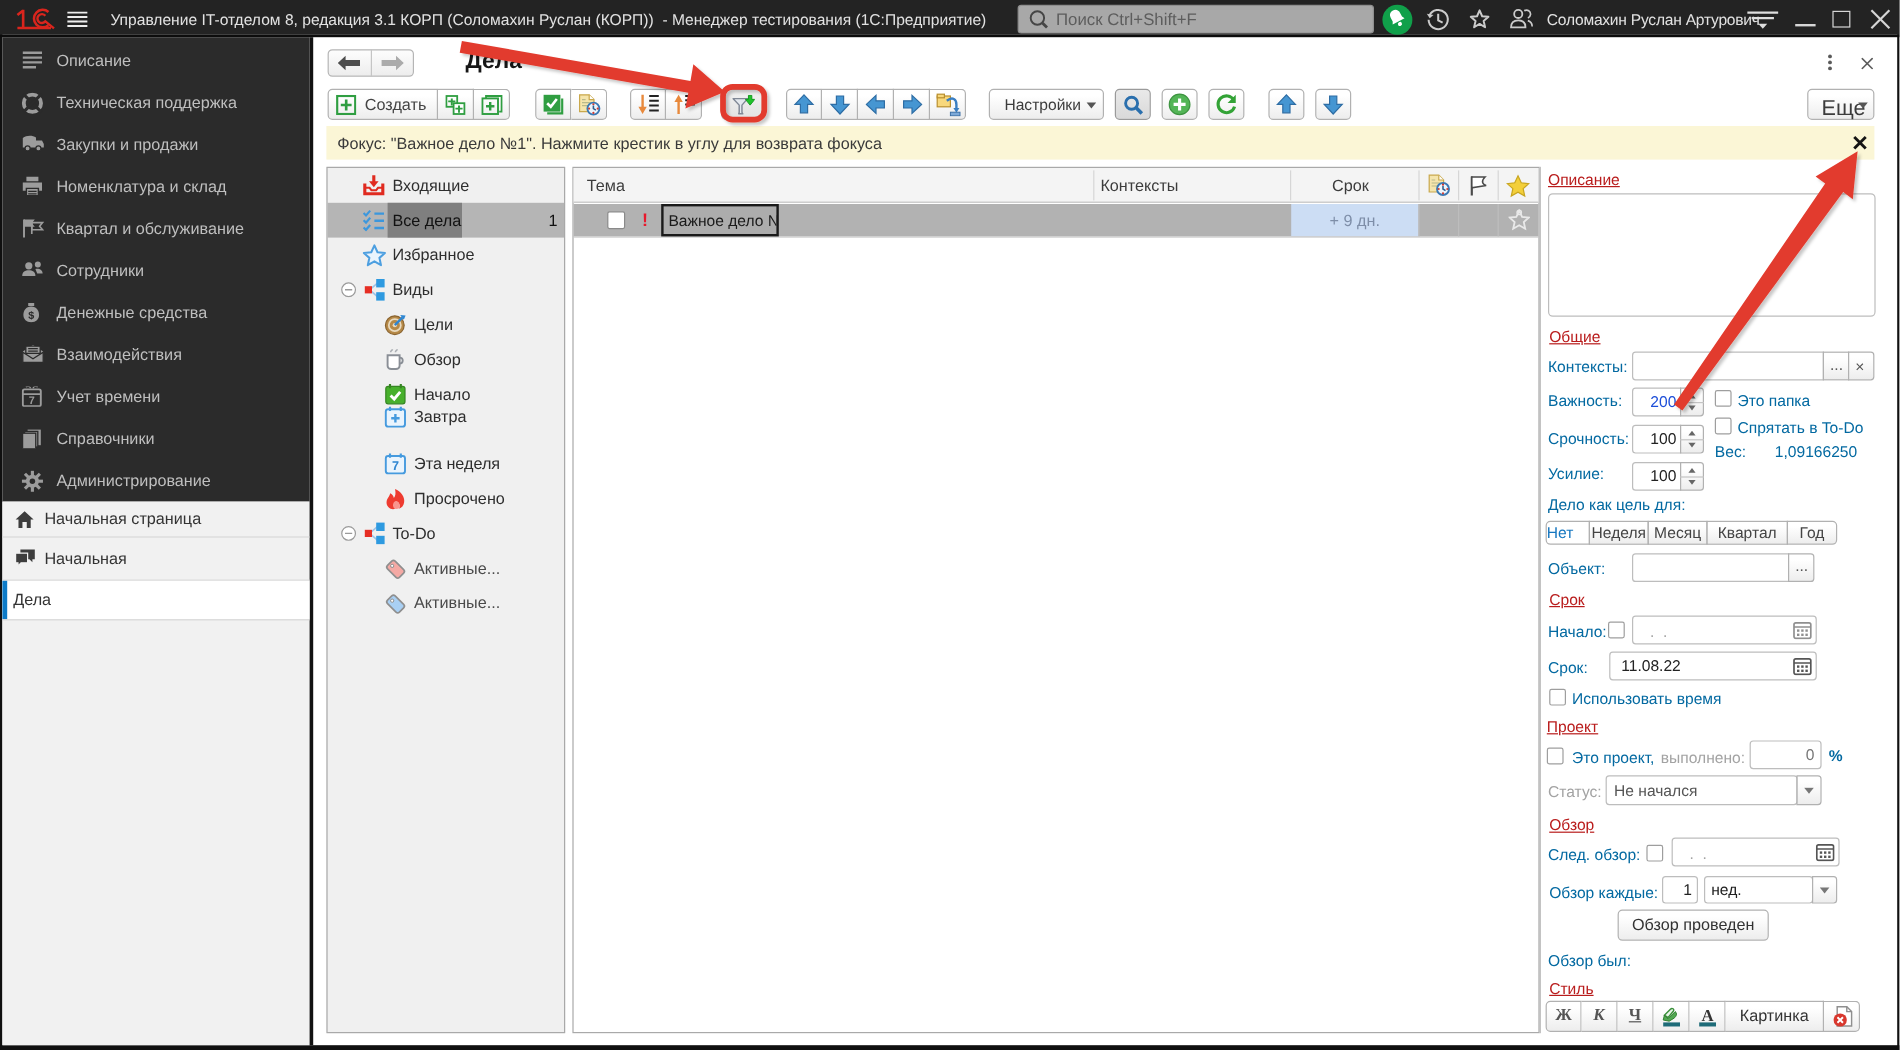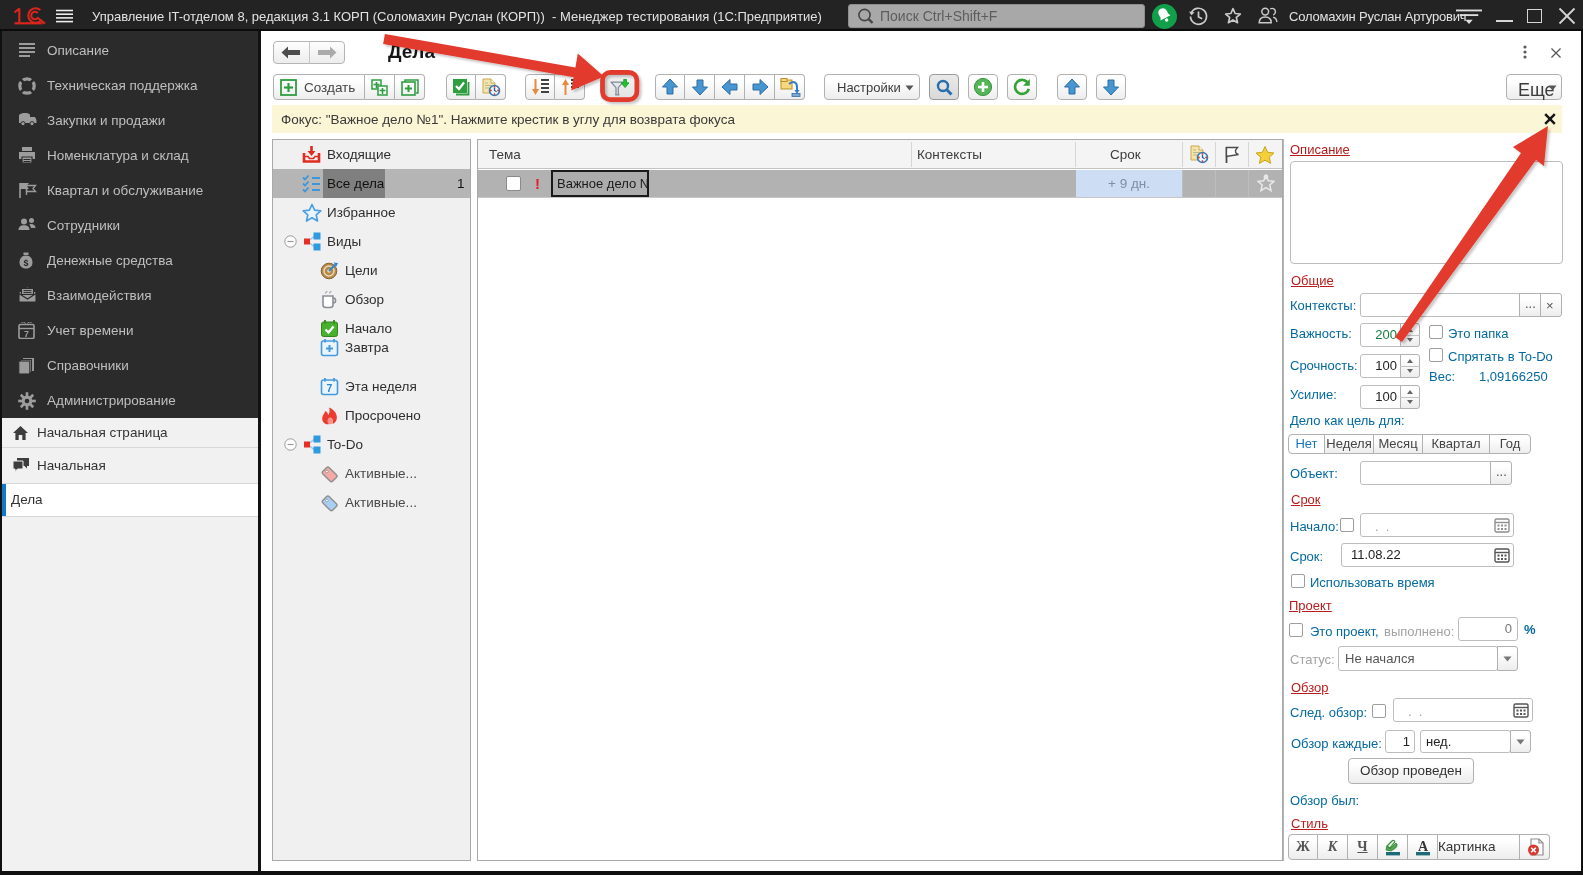--- a/index.html
+++ b/index.html
@@ -604,21 +604,21 @@
 <div class="lnk" style="left:1291px;top:273px">Общие</div>
 
 <div class="lbl" style="left:1290px;top:298px">Контексты:</div>
 <div class="inp" style="left:1360px;top:293px;width:160px;height:24px;border-radius:3px 0 0 3px"></div>
 <div class="btn" style="left:1519px;top:293px;width:22px;height:24px;border-radius:0"></div>
 <div class="a" style="left:1525px;top:296px;color:#555">...</div>
 <div class="btn" style="left:1540px;top:293px;width:22px;height:24px;border-radius:0 3px 3px 0"></div>
 <div class="a" style="left:1546px;top:298px;color:#555">×</div>
 
 <div class="lbl" style="left:1290px;top:326px">Важность:</div>
-<div class="inp" style="left:1360px;top:323px;width:41px;height:24px;border-radius:3px 0 0 3px;text-align:right;line-height:22px;padding-right:3px;color:#15803d">200</div>
+<div class="inp" style="left:1360px;top:323px;width:41px;height:24px;border-radius:3px 0 0 3px;text-align:right;line-height:22px;padding-right:3px;color:#1d4ed8">200</div>
 <div class="btn" style="left:1400px;top:323px;width:20px;height:24px;border-radius:0 3px 3px 0"></div>
 <svg class="a" style="left:1405px;top:327px" width="10" height="16" viewBox="0 0 10 16">
     <path d="M5 1 L8 5 L2 5 Z" fill="#666"></path>
     <path d="M5 15 L8 11 L2 11 Z" fill="#666"></path>
   </svg>
 <div class="a" style="left:1400px;top:334.5px;width:20px;height:1px;background:#c4c4c4"></div>
 <div class="cb" style="left:1429px;top:325px"></div>
 <div class="lbl" style="left:1448px;top:326px">Это папка</div>
 
 <div class="cb" style="left:1429px;top:348px"></div>
@@ -638,21 +638,21 @@
 <div class="lbl" style="left:1290px;top:387px">Усилие:</div>
 <div class="inp" style="left:1360px;top:385px;width:41px;height:24px;border-radius:3px 0 0 3px;text-align:right;line-height:22px;padding-right:3px;color:#222">100</div>
 <div class="btn" style="left:1400px;top:385px;width:20px;height:24px;border-radius:0 3px 3px 0"></div>
 <svg class="a" style="left:1405px;top:389px" width="10" height="16" viewBox="0 0 10 16">
     <path d="M5 1 L8 5 L2 5 Z" fill="#666"></path>
     <path d="M5 15 L8 11 L2 11 Z" fill="#666"></path>
   </svg>
 <div class="a" style="left:1400px;top:396.5px;width:20px;height:1px;background:#c4c4c4"></div>
 
 <div class="lbl" style="left:1290px;top:413px">Дело как цель для:</div>
-<div class="a" style="left:1288px;top:434px;width:37px;height:20px;border:1px solid #b1b1b1;border-radius:4px 0 0 4px;background:#fff;text-align:center;line-height:18px;color:#1677c0">Нет</div>
+<div class="a" style="left:1288px;top:434px;width:37px;height:20px;border:1px solid #b1b1b1;border-radius:4px 0 0 4px;background:#fff;text-align:left;line-height:18px;color:#1677c0">Нет</div>
 <div class="btn" style="left:1324px;top:434px;width:50px;height:20px;border-radius:0;text-align:center;line-height:18px;color:#444;font-size:13px">Неделя</div>
 <div class="btn" style="left:1373px;top:434px;width:50px;height:20px;border-radius:0;text-align:center;line-height:18px;color:#444;font-size:13px">Месяц</div>
 <div class="btn" style="left:1422px;top:434px;width:68px;height:20px;border-radius:0;text-align:center;line-height:18px;color:#444;font-size:13px">Квартал</div>
 <div class="btn" style="left:1489px;top:434px;width:42px;height:20px;border-radius:0 4px 4px 0;text-align:center;line-height:18px;color:#444;font-size:13px">Год</div>
 
 <div class="lbl" style="left:1290px;top:466px">Объект:</div>
 <div class="inp" style="left:1360px;top:461px;width:131px;height:24px;border-radius:3px 0 0 3px"></div>
 <div class="btn" style="left:1490px;top:461px;width:22px;height:24px;border-radius:0 3px 3px 0"></div>
 <div class="a" style="left:1496px;top:464px;color:#555">...</div>
 
@@ -738,21 +738,21 @@
 <svg class="a" style="left:1384px;top:838px" width="18" height="18" viewBox="0 0 18 18">
     <path d="M3 8 L8 3 C9.5 1.5 11.5 3 10.5 4.5 L6 10 Z" fill="#e9f5e9" stroke="#3a8f3a" stroke-width="1.2"></path>
     <path d="M3 8 L6 11 L12 5 C14 6.5 13 9 11 10.5 L7 13 L2 12 Z" fill="#52a852" stroke="#2e7d2e" stroke-width="0.8"></path>
     <rect x="2" y="14" width="14" height="3.4" fill="#1e6b78"></rect>
   </svg>
 <div class="btn mid" style="left:1408px;top:834px;width:30px;height:26px"></div>
 <svg class="a" style="left:1414px;top:838px" width="18" height="18" viewBox="0 0 18 18">
     <text x="9" y="13" font-size="14" font-weight="bold" fill="#333" text-anchor="middle" font-family="Liberation Serif">A</text>
     <rect x="2" y="14" width="14" height="3.4" fill="#1e6b78"></rect>
   </svg>
-<div class="btn mid" style="left:1438px;top:834px;width:82px;height:26px;text-align:left;line-height:24px;color:#333;font-size:13.5px">Картинка</div>
+<div class="btn mid" style="left:1438px;top:834px;width:82px;height:26px;text-align:center;line-height:24px;color:#333;font-size:13.5px">Картинка</div>
 <div class="btn endr" style="left:1520px;top:834px;width:30px;height:26px"></div>
 <svg class="a" style="left:1527px;top:838px" width="18" height="18" viewBox="0 0 18 18">
     <path d="M4 1 L12 1 L16 5 L16 17 L4 17 Z" fill="#fff" stroke="#8f8f8f" stroke-width="1.2"></path>
     <path d="M12 1 L12 5 L16 5" fill="none" stroke="#8f8f8f" stroke-width="1.2"></path>
     <circle cx="6.5" cy="12" r="5.5" fill="#d8382e"></circle>
     <path d="M4.2 9.7 L8.8 14.3 M8.8 9.7 L4.2 14.3" stroke="#fff" stroke-width="1.6"></path>
   </svg>
 <svg class="a" style="left:0;top:0;pointer-events:none" width="1583" height="875" viewBox="0 0 1583 875">
  <g filter="url(#ds)">
 

